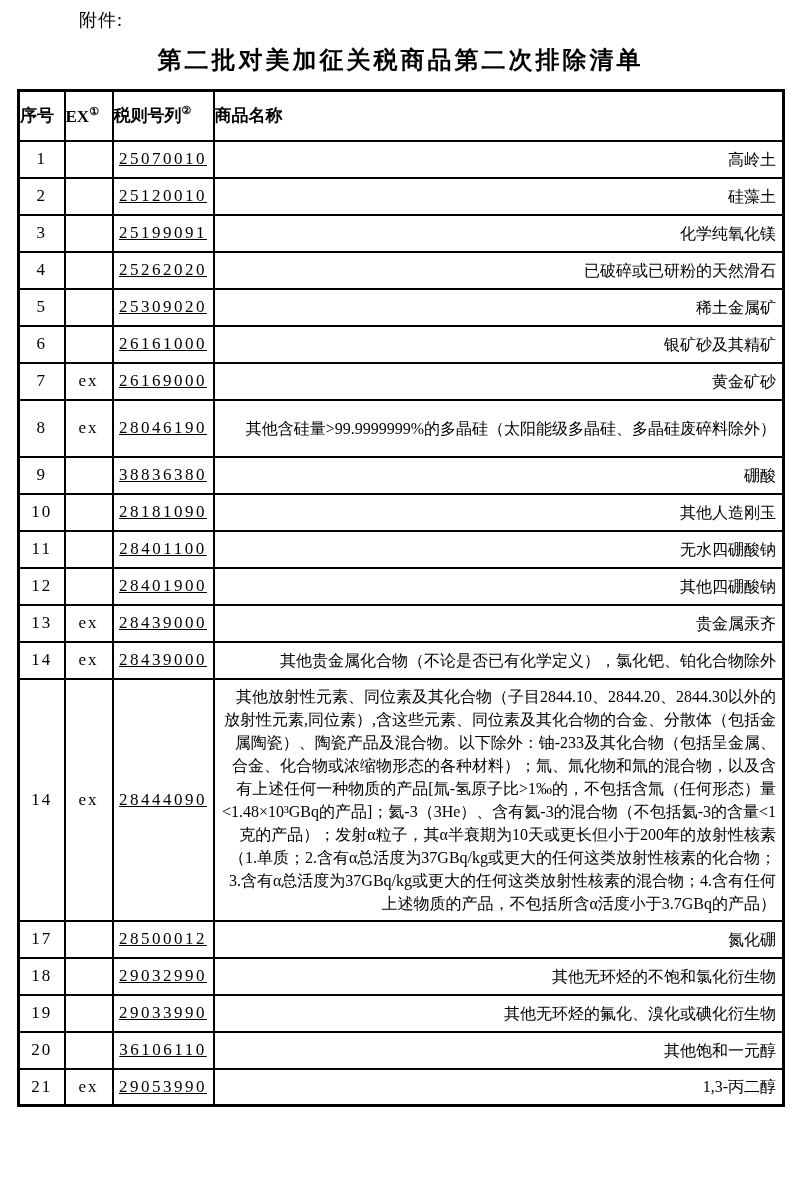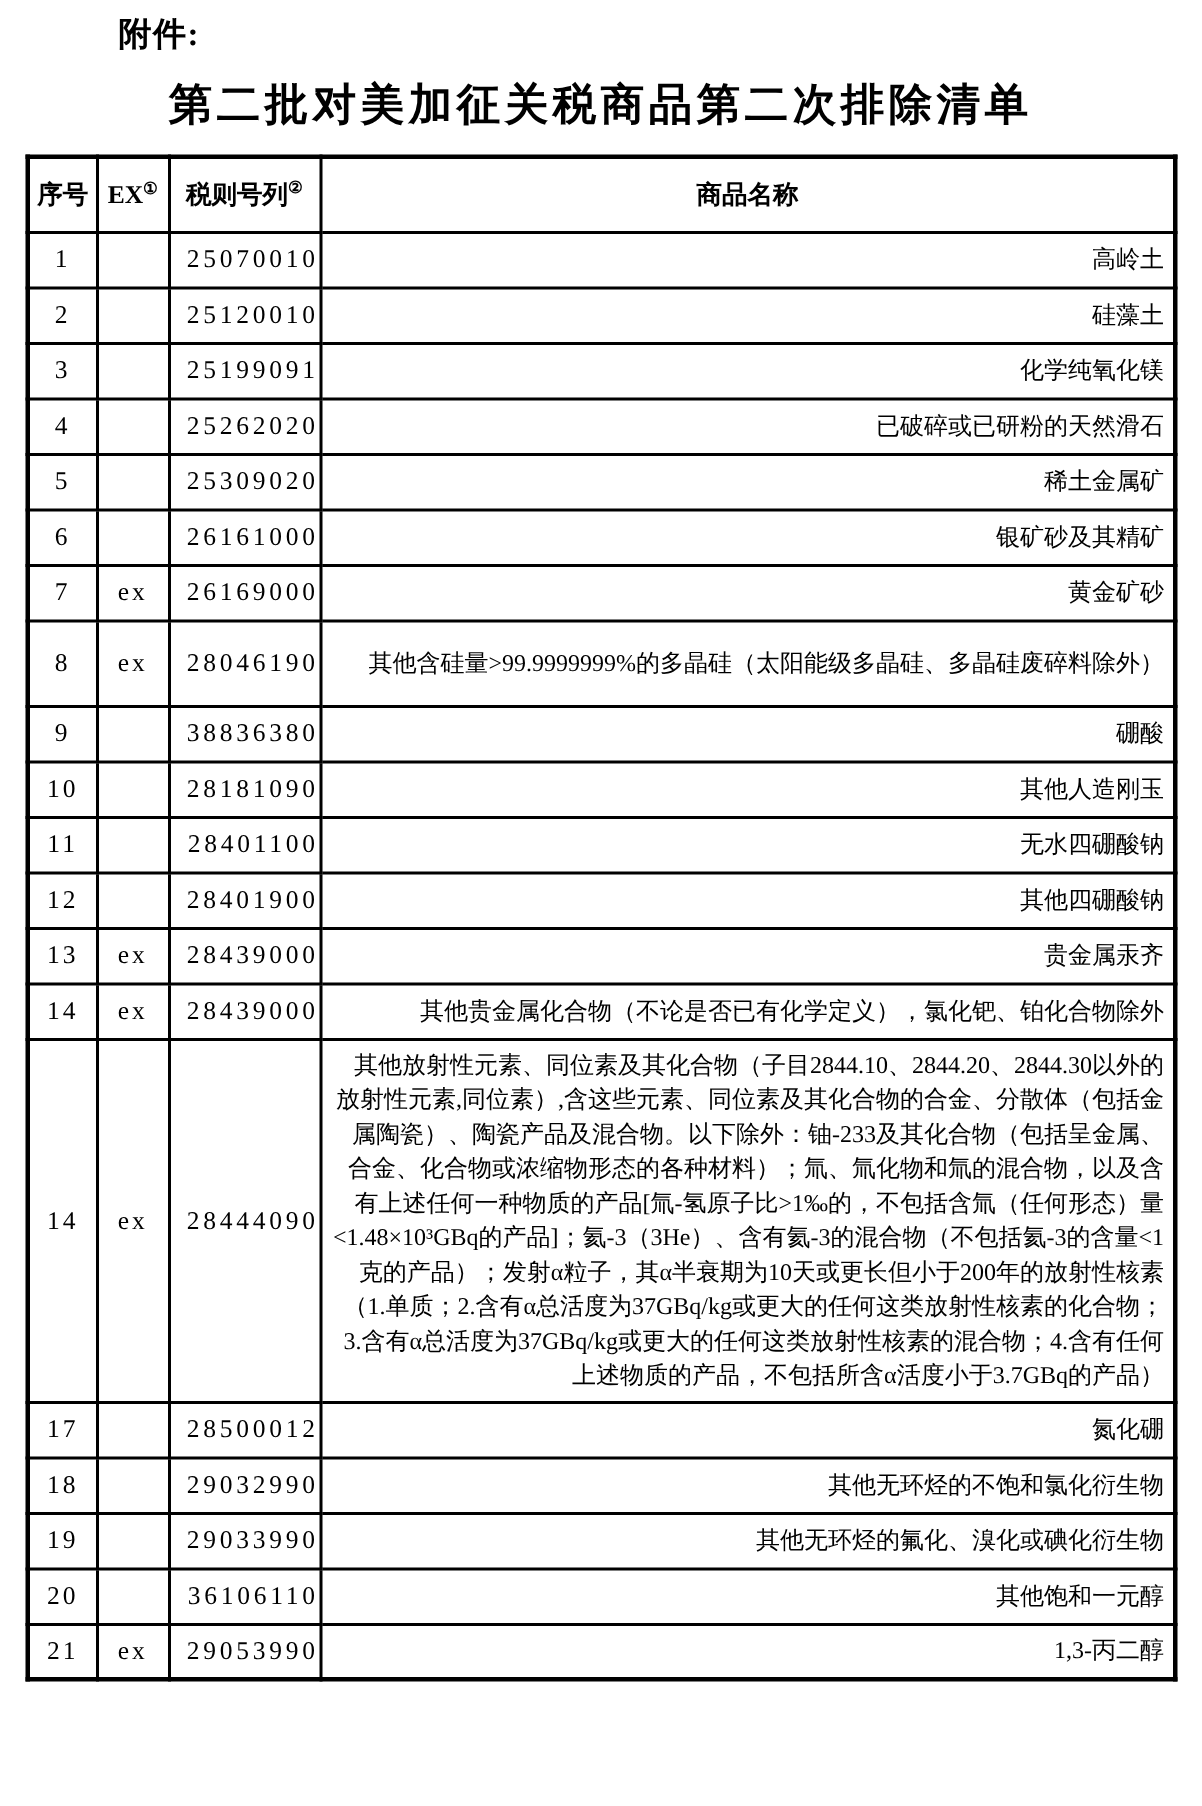--- a/index.html
+++ b/index.html
@@ -5,29 +5,29 @@
   * { box-sizing: border-box; margin: 0; padding: 0; }
   html, body {
     width: 801px; height: 1204px;
     background: #ffffff;
     font-family: "Liberation Serif", "DejaVu Serif", serif;
     color: #000000;
     overflow: hidden;
   }
   .attachment-label {
     margin: 8px 0 0 36px;
-    font-size: 22px;
-    font-weight: bold;
+    font-size: 18px;
+    font-weight: normal;
     letter-spacing: 1px;
     padding-left: 43px;
   }
   .doc-title {
     margin-top: 12px;
     text-align: center;
-    font-size: 29px;
+    font-size: 24px;
     font-weight: bold;
     letter-spacing: 3px;
   }
   table.exclusion-table {
     margin: 13px 0 0 17px;
     width: 765px;
     border-collapse: collapse;
     border: 3px solid #000;
     table-layout: fixed;
   }
@@ -36,38 +36,39 @@
     vertical-align: middle;
     font-size: 17px;
   }
   col.c-no   { width: 46px; }
   col.c-ex   { width: 48px; }
   col.c-code { width: 101px; }
   col.c-name { width: 570px; }
   .exclusion-table thead tr { height: 50px; }
   .exclusion-table th {
     font-weight: bold;
-    text-align: center;
+    text-align: left;
     font-size: 17px;
   }
   .exclusion-table th .hdr-sup {
     font-size: 11px;
     vertical-align: super;
     font-weight: bold;
   }
   .exclusion-table tbody tr { height: 37px; }
   .exclusion-table tbody tr:nth-child(8)  { height: 57px; }
   .exclusion-table tbody tr:nth-child(15) { height: auto; }
   td.cell-no, td.cell-ex {
     text-align: center;
     letter-spacing: 2px;
   }
   td.cell-code {
-    text-align: right;
+    text-align: center;
     letter-spacing: 2.5px;
+    text-decoration: underline;
   }
   td.cell-name {
     text-align: right;
     padding: 5px 6px 5px 7px;
     font-size: 16px;
     line-height: 23px;
   }
 </style>
 </head>
 <body>

